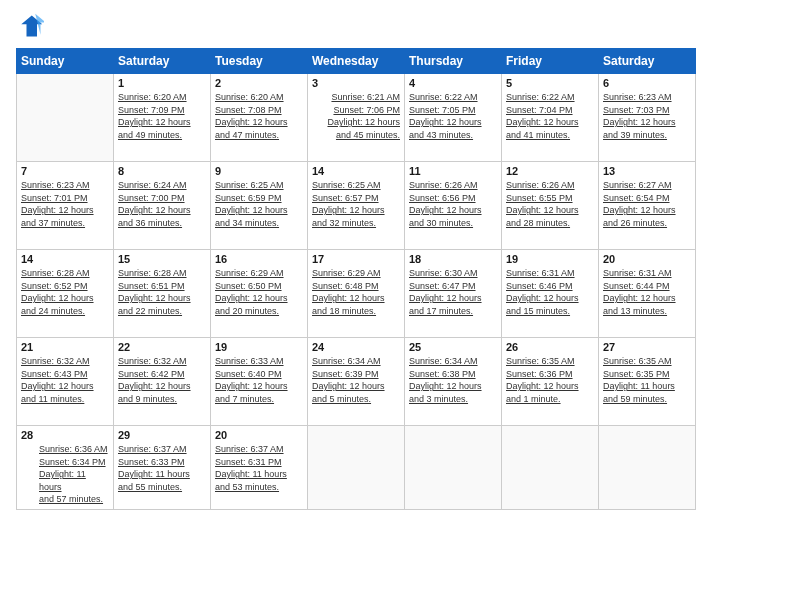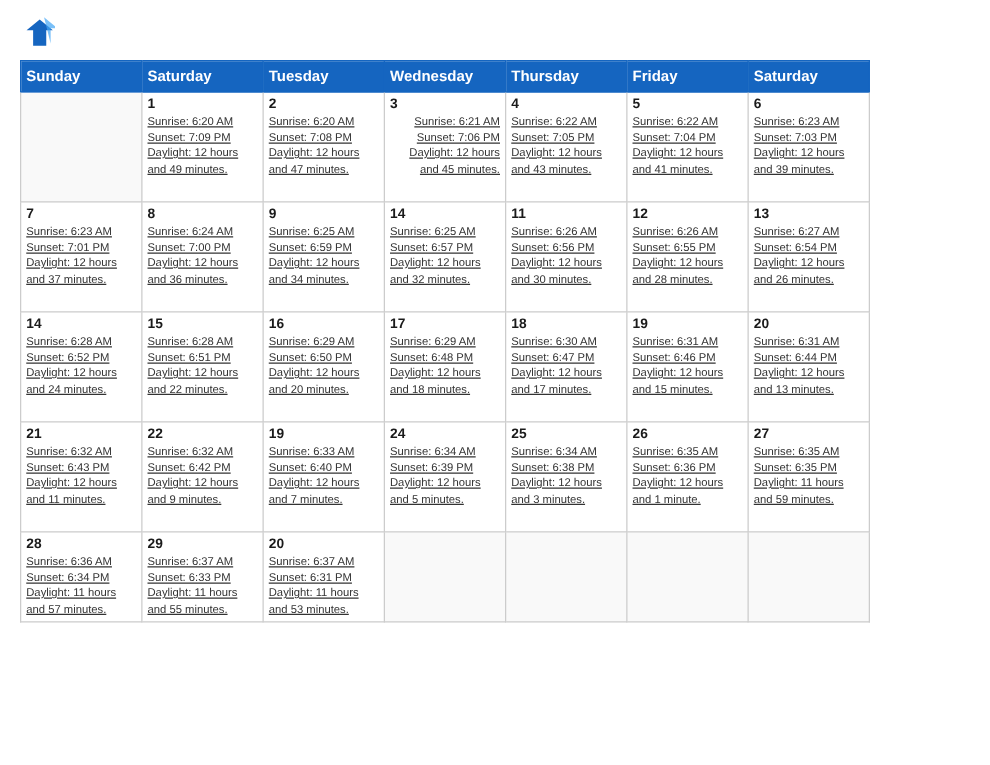--- a/index.html
+++ b/index.html
@@ -322,21 +322,21 @@
             <span class="day-num">27</span>
             <div class="day-info" style="white-space: pre-line;">Sunrise: 6:35 AM
 Sunset: 6:35 PM
 Daylight: 11 hours
 and 59 minutes.</div>
           </td>
         </tr>
         <tr class="last-row">
           <td>
             <span class="day-num">28</span>
-            <div class="day-info" style="white-space: pre-line;">Sunrise: 6:36 AM
+            <div class="day-info" style="white-space: pre-line; margin-left: 18px;">Sunrise: 6:36 AM
 Sunset: 6:34 PM
 Daylight: 11 hours
 and 57 minutes.</div>
           </td>
           <td>
             <span class="day-num">29</span>
             <div class="day-info" style="white-space: pre-line;">Sunrise: 6:37 AM
 Sunset: 6:33 PM
 Daylight: 11 hours
 and 55 minutes.</div>

